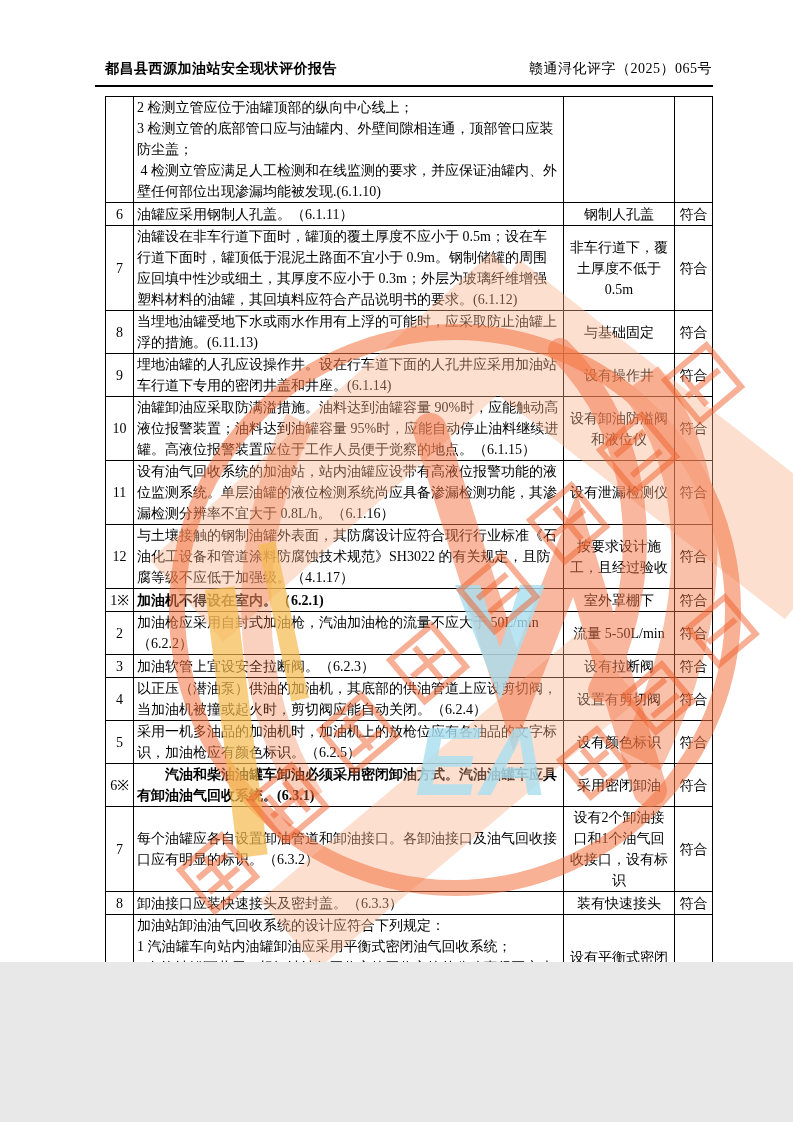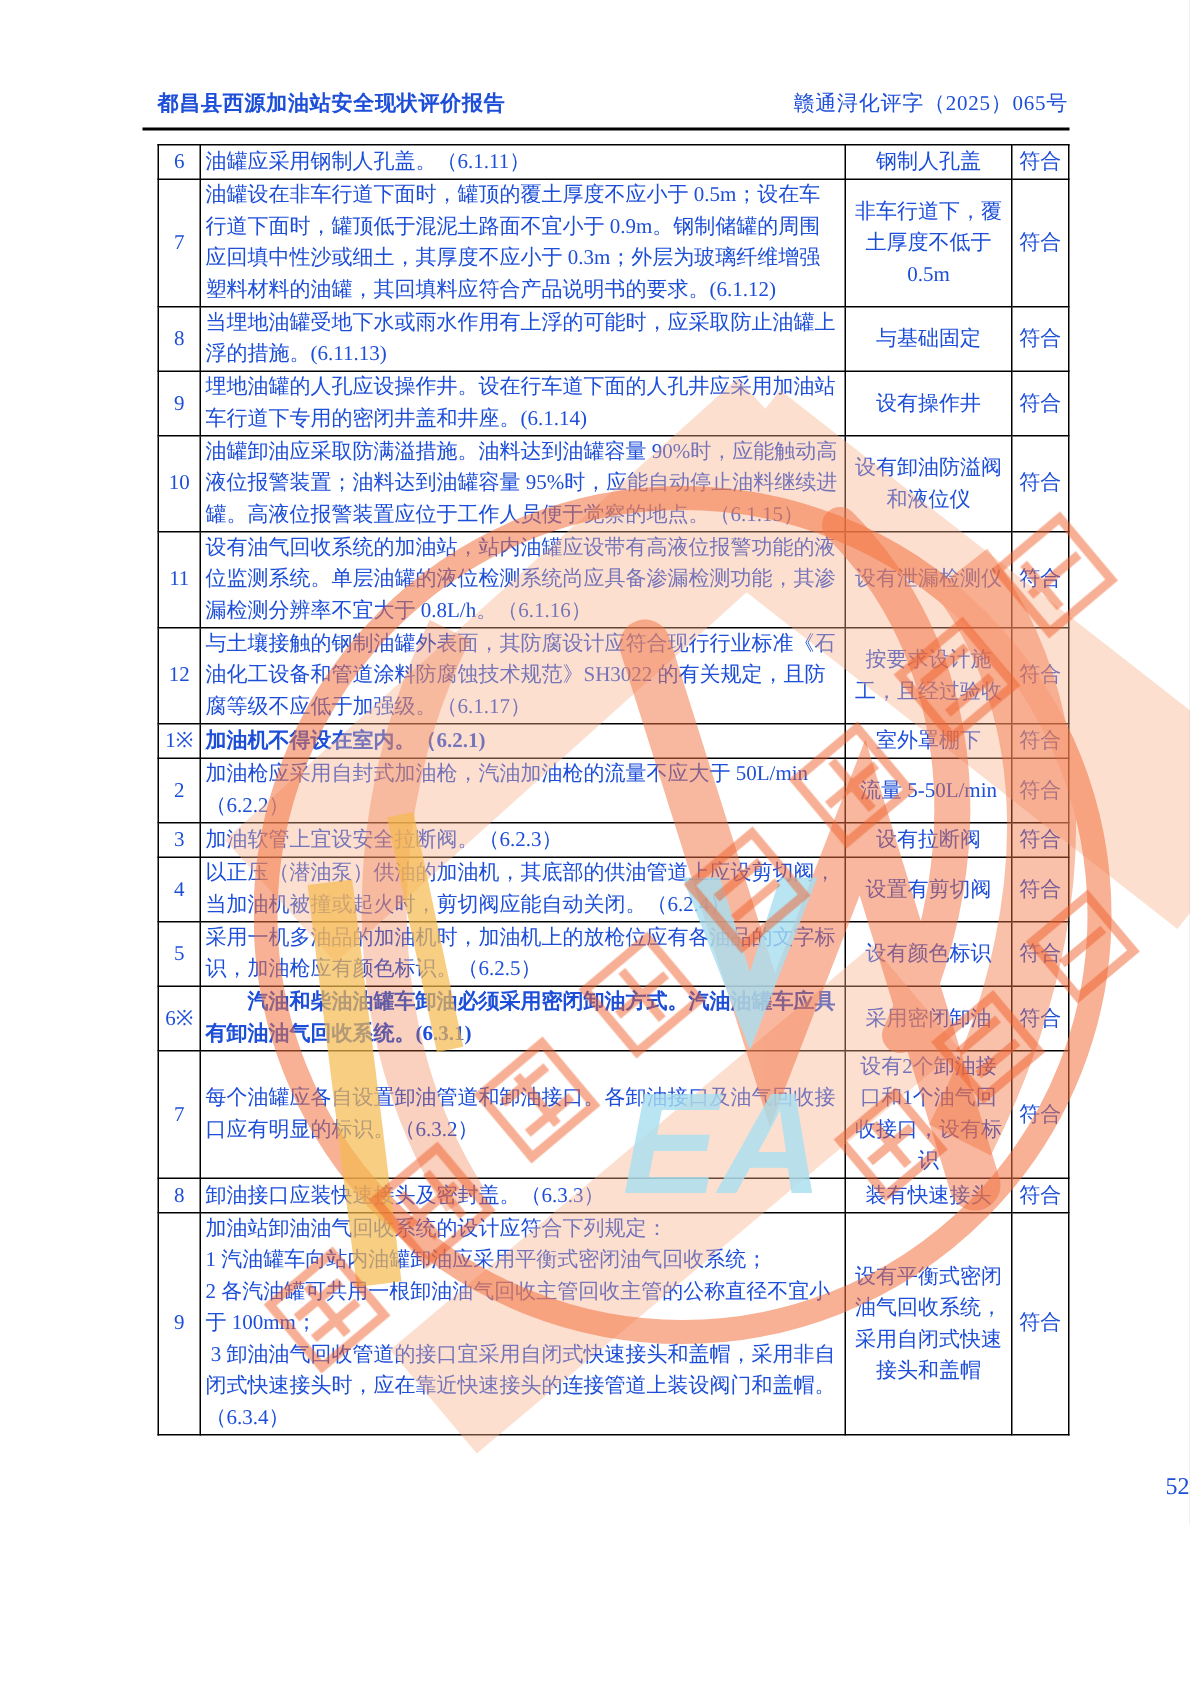--- a/index.html
+++ b/index.html
@@ -1,19 +1,19 @@
 <!DOCTYPE html>
 <html><head>
 <meta charset="utf-8">
 <style>
   html,body{margin:0;padding:0;background:#e8e8e8;}
   .page{
-    position:relative;width:793px;height:1122px;margin:0 auto;
+    position:relative;width:793px;height:962px;margin:0 auto;
     background:#ffffff;overflow:hidden;
-    font-family:"Liberation Serif","DejaVu Serif",serif;color:#1d4ed8;
+    font-family:"Liberation Serif","DejaVu Serif",serif;color:#000000;
   }
   
   .hdr-left{position:absolute;left:105px;top:60px;font-size:14px;font-weight:bold;letter-spacing:.5px;}
   .hdr-right{position:absolute;right:81px;top:60px;font-size:14px;font-weight:normal;letter-spacing:.5px;}
   .hdr-rule{position:absolute;left:95px;right:80px;top:85px;height:2px;background:#000;}
   
   table.report{
     position:absolute;left:105px;top:96px;width:607px;
     border-collapse:collapse;table-layout:fixed;font-size:14px;
   }
@@ -41,20 +41,28 @@
   <div class="hdr-rule"></div>
 
   <table class="report">
     <colgroup>
       <col style="width:28px">
         <col style="width:430px">
         <col style="width:111px">
         <col style="width:38px">
     </colgroup>
     <tbody>
+        <tr>
+          <td class="c-no"></td>
+          <td class="c-content">2 检测立管应位于油罐顶部的纵向中心线上；
+3 检测立管的底部管口应与油罐内、外壁间隙相连通，顶部管口应装防尘盖；
+ 4 检测立管应满足人工检测和在线监测的要求，并应保证油罐内、外壁任何部位出现渗漏均能被发现.(6.1.10)</td>
+          <td class="c-record"></td>
+          <td class="c-concl"></td>
+        </tr>
         <tr class="short">
           <td class="c-no">6</td>
           <td class="c-content">油罐应采用钢制人孔盖。（6.1.11）</td>
           <td class="c-record">钢制人孔盖</td>
           <td class="c-concl">符合</td>
         </tr>
         <tr>
           <td class="c-no">7</td>
           <td class="c-content">油罐设在非车行道下面时，罐顶的覆土厚度不应小于 0.5m；设在车行道下面时，罐顶低于混泥土路面不宜小于 0.9m。钢制储罐的周围应回填中性沙或细土，其厚度不应小于 0.3m；外层为玻璃纤维增强塑料材料的油罐，其回填料应符合产品说明书的要求。(6.1.12)</td>
           <td class="c-record">非车行道下，覆土厚度不低于 0.5m</td>
@@ -79,21 +87,21 @@
           <td class="c-concl">符合</td>
         </tr>
         <tr>
           <td class="c-no">11</td>
           <td class="c-content">设有油气回收系统的加油站，站内油罐应设带有高液位报警功能的液位监测系统。单层油罐的液位检测系统尚应具备渗漏检测功能，其渗漏检测分辨率不宜大于 0.8L/h。（6.1.16）</td>
           <td class="c-record">设有泄漏检测仪</td>
           <td class="c-concl">符合</td>
         </tr>
         <tr>
           <td class="c-no">12</td>
-          <td class="c-content">与土壤接触的钢制油罐外表面，其防腐设计应符合现行行业标准《石油化工设备和管道涂料防腐蚀技术规范》SH3022 的有关规定，且防腐等级不应低于加强级。（6.1.17）</td>
+          <td class="c-content">与土壤接触的钢制油罐外表面，其防腐设计应符合现行行业标准《石油化工设备和管道涂料防腐蚀技术规范》SH3022 的有关规定，且防腐等级不应低于加强级。（4.1.17）</td>
           <td class="c-record">按要求设计施工，且经过验收</td>
           <td class="c-concl">符合</td>
         </tr>
         <tr class="short">
           <td class="c-no">1※</td>
           <td class="c-content b">加油机不得设在室内。（6.2.1)</td>
           <td class="c-record">室外罩棚下</td>
           <td class="c-concl">符合</td>
         </tr>
         <tr>

